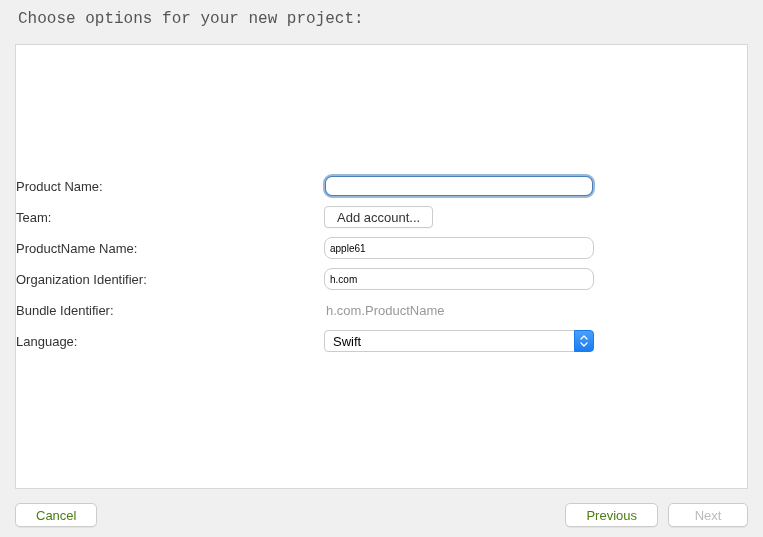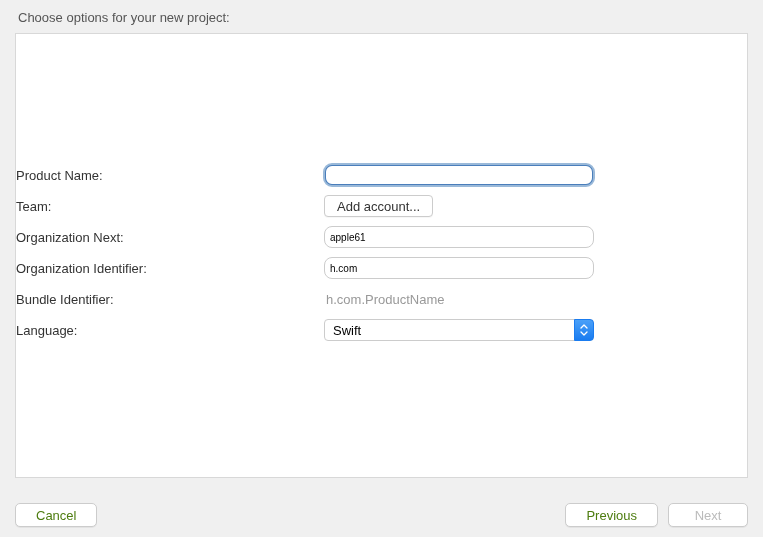--- a/index.html
+++ b/index.html
@@ -7,24 +7,25 @@
       font-family: -apple-system, BlinkMacSystemFont, "Helvetica Neue", Arial, sans-serif;
       font-size: 13px;
       color: #333;
       background: #f0f0f0;
       width: 763px;
       height: 537px;
       padding: 10px 15px;
       position: relative;
     }
     .page-title {
-      font-size: 13px;
+      font-size: 16px;
       color: #555;
-      margin-bottom: 8px;
+      margin-bottom: 16px;
       padding-left: 3px;
+      font-family: Liberation Mono, monospace;
     }
     .content-panel {
       background: #fff;
       border: 1px solid #d8d8d8;
       height: 445px;
       position: relative;
     }
     .form-area {
       position: absolute;
       top: 130px;
@@ -159,21 +160,21 @@
     </div>
 
     <div class="form-row">
       <div class="form-label">Team:</div>
       <div class="form-control">
         <button class="mac-button">Add account...</button>
       </div>
     </div>
 
     <div class="form-row">
-      <div class="form-label">Organization Next:</div>
+      <div class="form-label">ProductName Name:</div>
       <div class="form-control">
         <input type="text" class="text-input" value="apple61" style="">
       </div>
     </div>
 
     <div class="form-row">
       <div class="form-label">Organization Identifier:</div>
       <div class="form-control">
         <input type="text" class="text-input" value="h.com" style="">
       </div>

